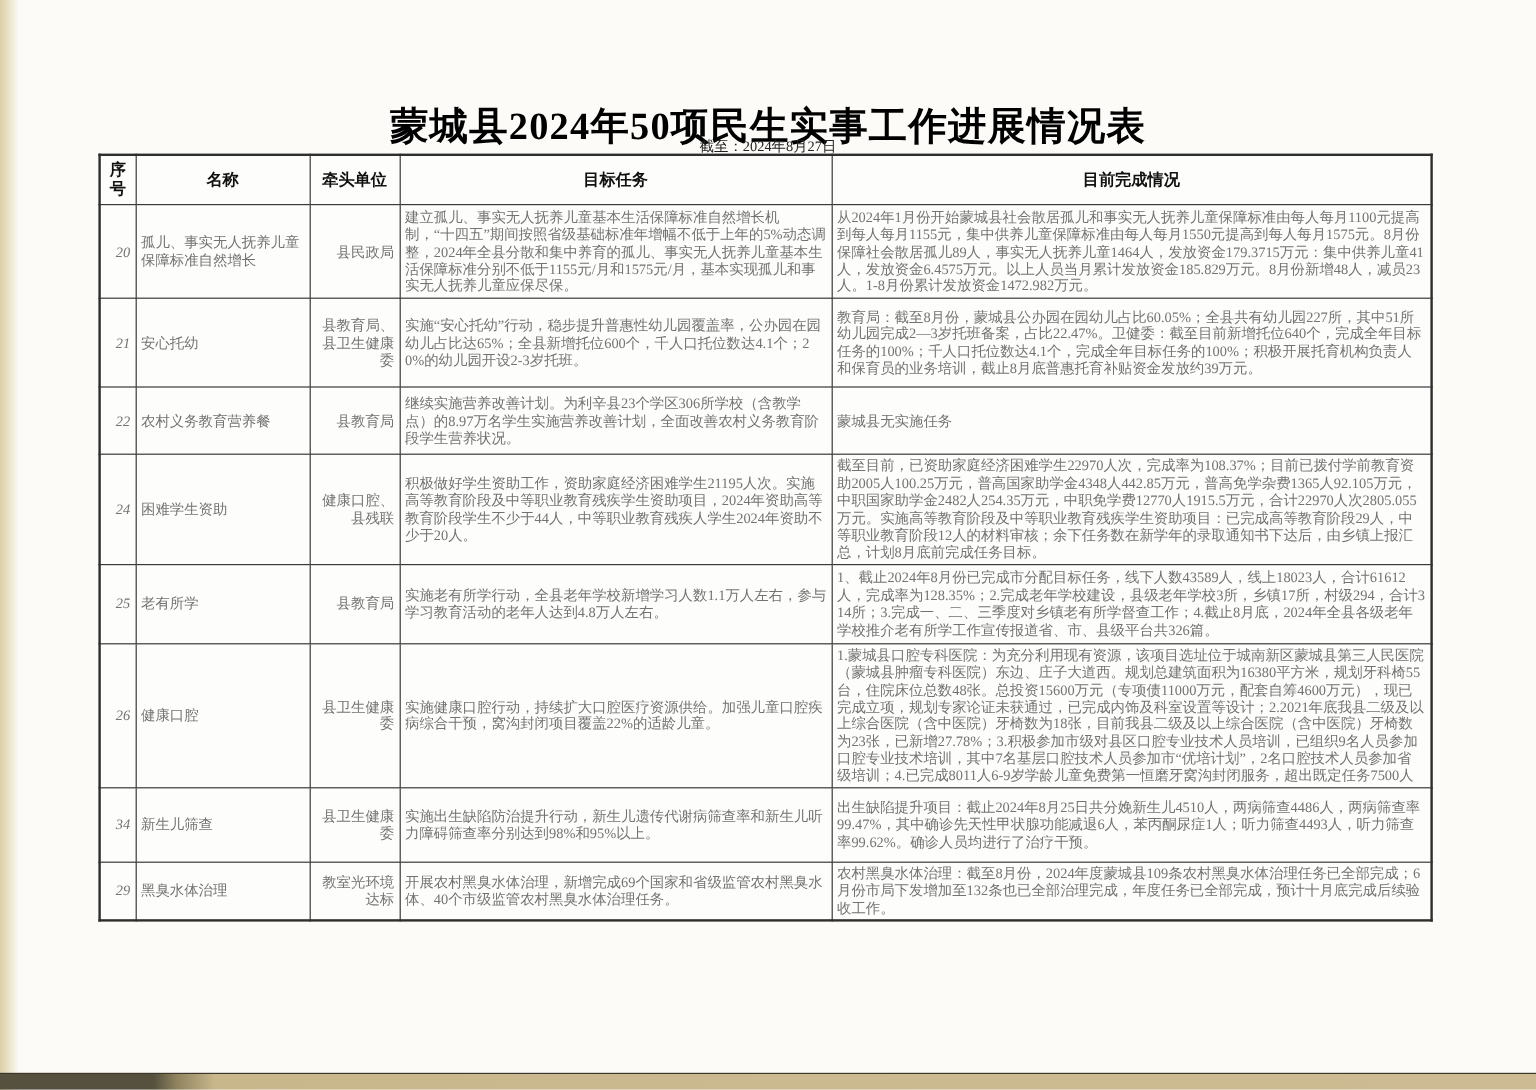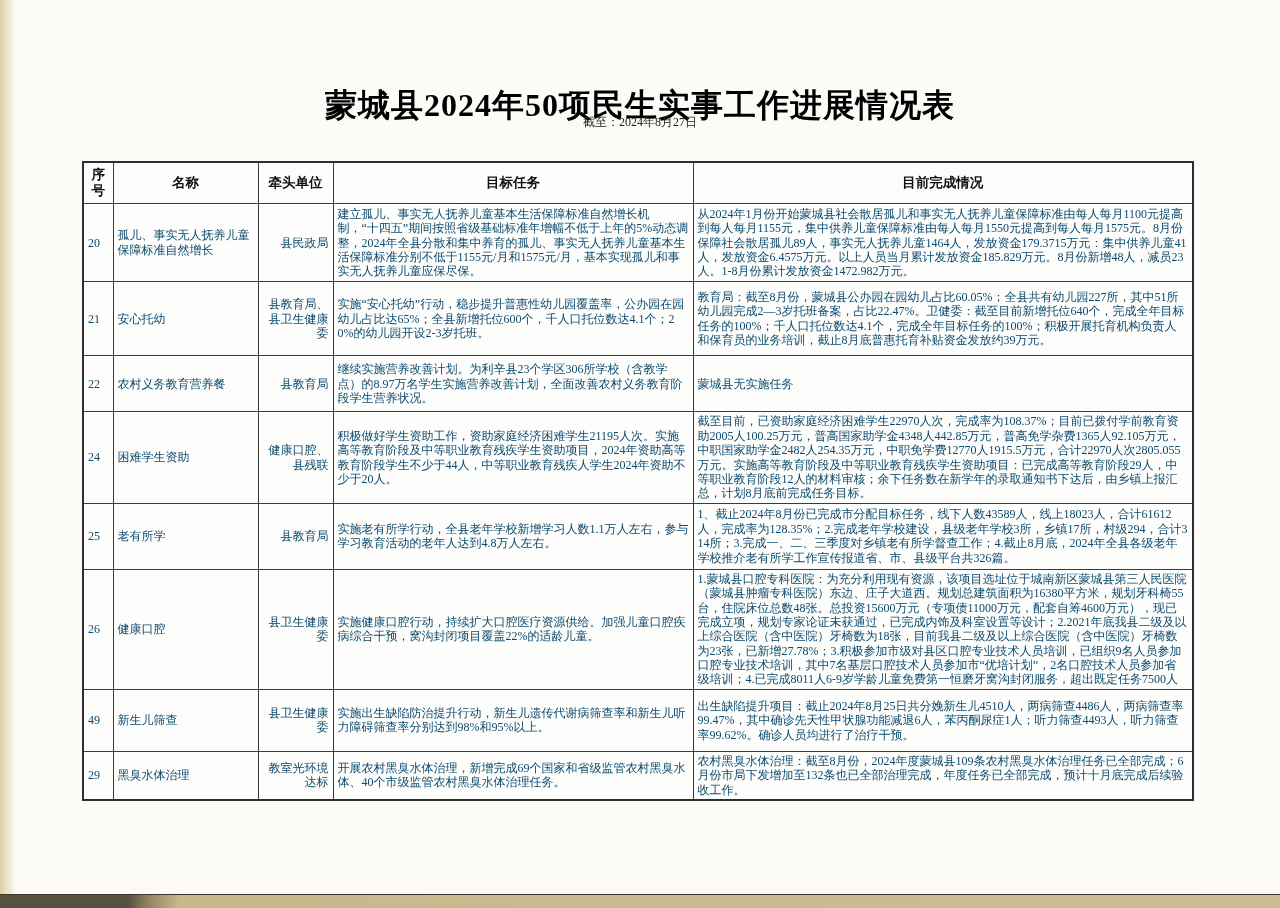--- a/index.html
+++ b/index.html
@@ -49,39 +49,38 @@
   }
   table.progress-table {
     position: absolute;
     left: 82px; top: 128px;
     width: 1110px;
     border-collapse: collapse;
     table-layout: fixed;
     background: #fdfdfb;
     border: 2px solid #2e2e2e;
     font-size: 12px;
-    margin-top: 33px;
   }
   table.progress-table th,
   table.progress-table td {
     border: 1px solid #3a3a3a;
     vertical-align: middle;
     padding: 2px 4px;
     word-break: break-all;
     line-height: 1.2;
-    color: #0c4a6e;
+    color: #737373;
   }
   table.progress-table th {
     font-size: 13.5px;
     font-weight: bold;
     text-align: center;
     color: #111;
     padding: 4px 2px;
   }
-  td.c-seq  { text-align: left; }
+  td.c-seq  { text-align: right; font-style: italic; }
   td.c-name { text-align: left; padding-left: 6px; }
   td.c-unit { text-align: right; }
   td.c-target, td.c-status { text-align: left; padding-left: 5px; padding-right: 5px; }
 </style>
 </head>
 <body>
 
 <div class="scan-left-edge"></div>
 <div class="scan-bottom-edge"></div>
 
@@ -140,21 +139,21 @@
     <td class="c-status">1、截止2024年8月份已完成市分配目标任务，线下人数43589人，线上18023人，合计61612人，完成率为128.35%；2.完成老年学校建设，县级老年学校3所，乡镇17所，村级294，合计314所；3.完成一、二、三季度对乡镇老有所学督查工作；4.截止8月底，2024年全县各级老年学校推介老有所学工作宣传报道省、市、县级平台共326篇。</td>
   </tr>
   <tr style="height:108px">
     <td class="c-seq">26</td>
     <td class="c-name">健康口腔</td>
     <td class="c-unit">县卫生健康委</td>
     <td class="c-target">实施健康口腔行动，持续扩大口腔医疗资源供给。加强儿童口腔疾病综合干预，窝沟封闭项目覆盖22%的适龄儿童。</td>
     <td class="c-status">1.蒙城县口腔专科医院：为充分利用现有资源，该项目选址位于城南新区蒙城县第三人民医院（蒙城县肿瘤专科医院）东边、庄子大道西。规划总建筑面积为16380平方米，规划牙科椅55台，住院床位总数48张。总投资15600万元（专项债11000万元，配套自筹4600万元），现已完成立项，规划专家论证未获通过，已完成内饰及科室设置等设计；2.2021年底我县二级及以上综合医院（含中医院）牙椅数为18张，目前我县二级及以上综合医院（含中医院）牙椅数为23张，已新增27.78%；3.积极参加市级对县区口腔专业技术人员培训，已组织9名人员参加口腔专业技术培训，其中7名基层口腔技术人员参加市“优培计划”，2名口腔技术人员参加省级培训；4.已完成8011人6-9岁学龄儿童免费第一恒磨牙窝沟封闭服务，超出既定任务7500人</td>
   </tr>
   <tr style="height:62px">
-    <td class="c-seq">49</td>
+    <td class="c-seq">34</td>
     <td class="c-name">新生儿筛查</td>
     <td class="c-unit">县卫生健康委</td>
     <td class="c-target">实施出生缺陷防治提升行动，新生儿遗传代谢病筛查率和新生儿听力障碍筛查率分别达到98%和95%以上。</td>
     <td class="c-status">出生缺陷提升项目：截止2024年8月25日共分娩新生儿4510人，两病筛查4486人，两病筛查率99.47%，其中确诊先天性甲状腺功能减退6人，苯丙酮尿症1人；听力筛查4493人，听力筛查率99.62%。确诊人员均进行了治疗干预。</td>
   </tr>
   <tr style="height:38px">
     <td class="c-seq">29</td>
     <td class="c-name">黑臭水体治理</td>
     <td class="c-unit">教室光环境达标</td>
     <td class="c-target">开展农村黑臭水体治理，新增完成69个国家和省级监管农村黑臭水体、40个市级监管农村黑臭水体治理任务。</td>

